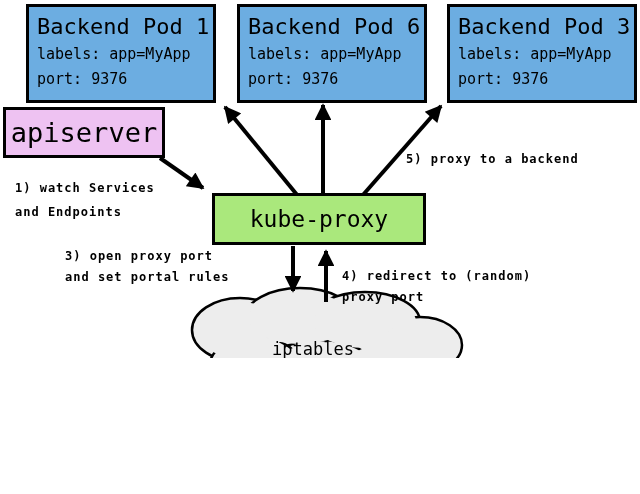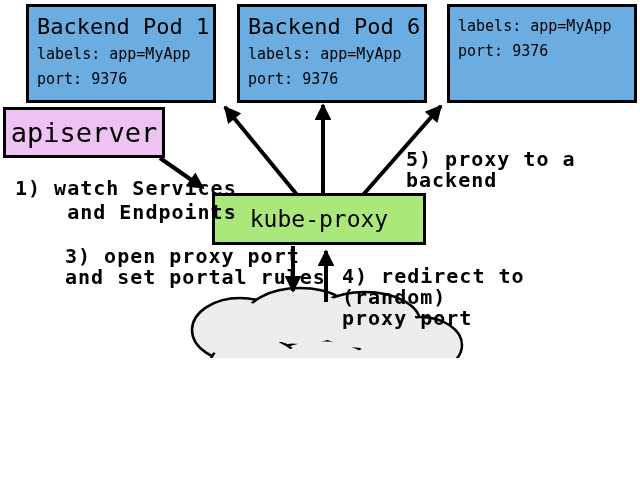--- a/index.html
+++ b/index.html
@@ -21,24 +21,24 @@
   .pod-line{font-size:15px;line-height:23px;margin-top:2px;color:#000;white-space:nowrap;}
   .node{
     display:flex;align-items:center;justify-content:center;
     color:#000;white-space:nowrap;
   }
   #apiserver-box{left:3px;top:107px;width:162px;height:51px;background:#eec2f2;font-size:27px;}
   #kube-proxy-box{left:212px;top:193px;width:214px;height:52px;background:#aae87c;font-size:23px;}
   #client-box{left:222px;top:443px;width:194px;height:48px;background:#edca87;font-size:23px;}
   .annotation{
     position:absolute;z-index:2;color:#000;
-    font-weight:bold;font-size:20px;line-height:21px;
+    font-weight:bold;font-size:12px;line-height:21px;
     letter-spacing:1px;white-space:pre-line;
   }
-  #ann-step1{left:15px;top:176px;line-height:24px;text-align:right;}
+  #ann-step1{left:15px;top:176px;line-height:24px;}
   #ann-step2{left:65px;top:246px;}
   #ann-step3{left:328px;top:410px;}
   #ann-step4{left:342px;top:266px;}
   #ann-step5{left:406px;top:149px;}
   #iptables-label{
     position:absolute;left:272px;top:339px;z-index:2;
     font-size:17px;color:#000;font-weight:normal;letter-spacing:0;
   }
 </style>
 </head>
@@ -87,36 +87,38 @@
     <div class="pod-title">Backend Pod 1</div>
     <div class="pod-line">labels: app=MyApp</div>
     <div class="pod-line">port: 9376</div>
   </div>
   <div class="box pod" style="left:237px;">
     <div class="pod-title">Backend Pod 6</div>
     <div class="pod-line">labels: app=MyApp</div>
     <div class="pod-line">port: 9376</div>
   </div>
   <div class="box pod" style="left:447px;">
+    <div class="pod-title">Backend Pod 3</div>
     <div class="pod-line">labels: app=MyApp</div>
     <div class="pod-line">port: 9376</div>
   </div>
 
   <div class="box node" id="apiserver-box">
     <span>apiserver</span>
   </div>
 
   <div class="box node" id="kube-proxy-box">
     <span>kube-proxy</span>
   </div>
 
   <div class="box node" id="client-box">
     <span>Client</span>
   </div>
 
+  <div id="iptables-label">iptables</div>
 
   <div class="annotation" id="ann-step1">1) watch Services
 and Endpoints</div>
   <div class="annotation" id="ann-step2">3) open proxy port
 and set portal rules</div>
   <div class="annotation" id="ann-step4">4) redirect to (random)
 proxy port</div>
   <div class="annotation" id="ann-step5">5) proxy to a backend</div>
 
 </div>

